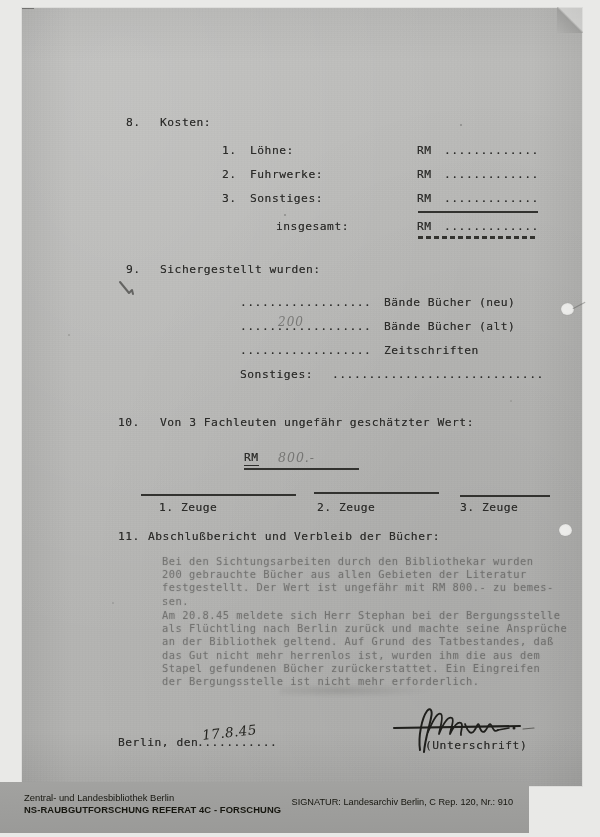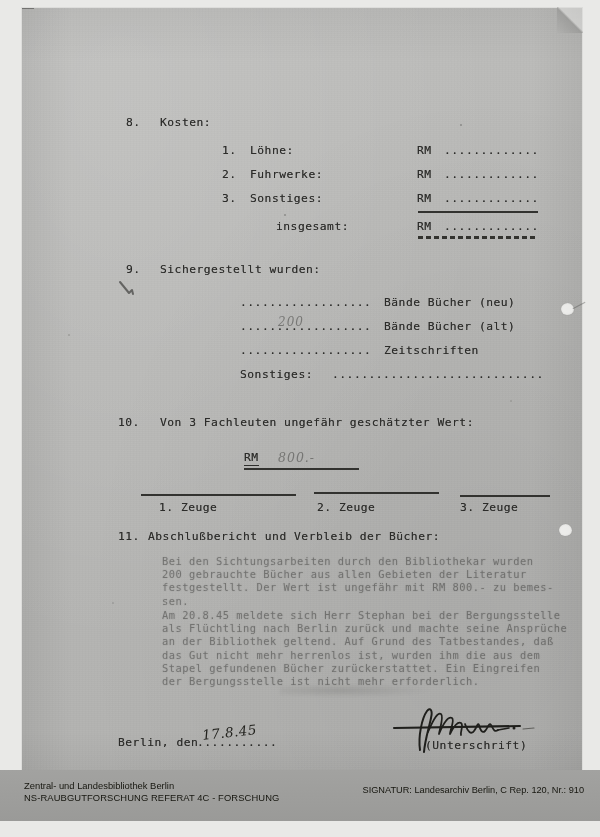--- a/index.html
+++ b/index.html
@@ -153,35 +153,35 @@
   .speck {
     position: absolute;
     background: rgba(60,60,58,0.38);
     border-radius: 50%;
   }
 
   
   #footer {
     position: absolute;
     left: 0;
-    bottom: 16px;
-    width: 600px;
+    bottom: 4px;
+    width: 529px;
     height: 51px;
     background: #9d9d9b;
     background-image: linear-gradient(to bottom, #a2a2a0, #9a9a98);
   }
   #footer-left, #footer-right {
     position: absolute;
     font-family: "Liberation Sans", sans-serif;
     color: #16160f;
     line-height: 1.25;
   }
   #footer-left  { left: 24px;  top: 10px;  font-size: 9.4px; }
   #footer-right { right: 16px; top: 15px;  font-size: 9.2px; white-space: nowrap; }
-  .fl-2 { font-weight: normal; letter-spacing: .1px; }
+  .fl-2 { font-weight: bold; letter-spacing: .1px; }
 </style>
 </head>
 <body>
 
 <div id="scan">
 
   <div id="paper">
     <div id="grain"></div>
     <div id="dogear"></div>
 

